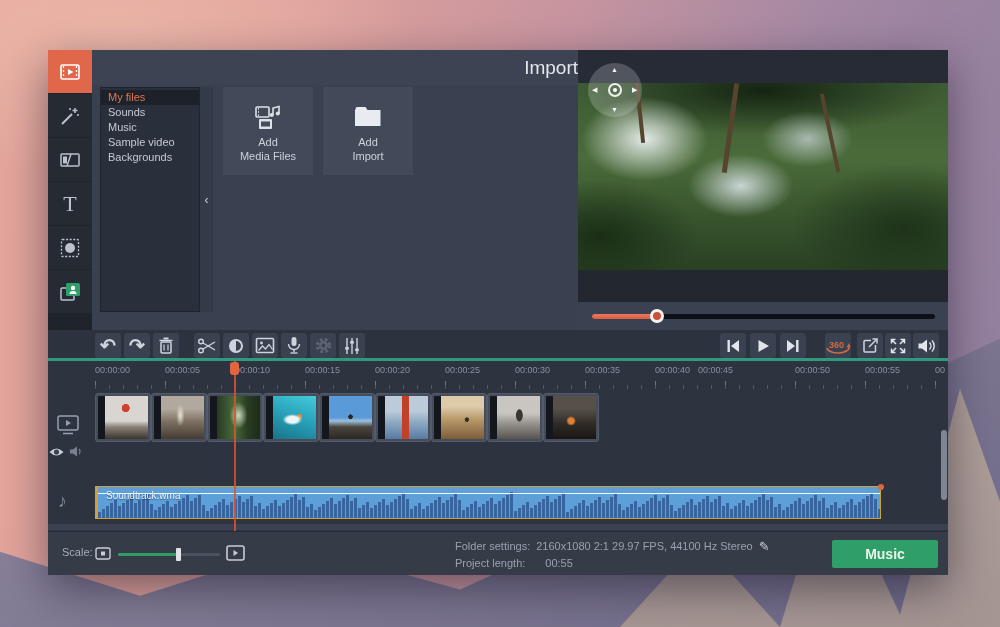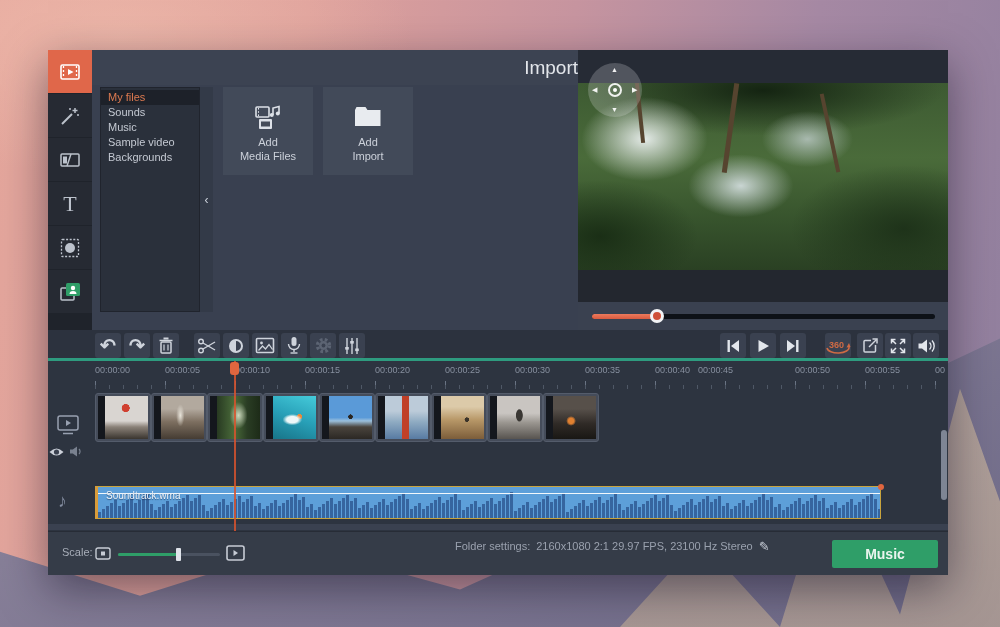--- a/index.html
+++ b/index.html
@@ -697,22 +697,26 @@
     </div>
     <span style="position:absolute;left:178px;top:13px">
       <svg width="19" height="16" viewBox="0 0 19 16">
           <rect x="1" y="1" width="17" height="14" rx="2" fill="none" stroke="#c7ccd5" stroke-width="1.6"></rect>
           <path d="M7.5 5 l4.5 3 -4.5 3 z" fill="#c7ccd5"></path>
         </svg>
     </span>
     <div class="proj">
       <div class="row">
         <span>Folder settings:</span>
-        <span>2160x1080 2:1 29.97 FPS, 23100 Hz Stereo</span>
+        <span>2160x1080 2:1 29.97 FPS, 44100 Hz Stereo</span>
         <span class="pencil">✎</span>
       </div>
+      <div class="row">
+        <span>Project length:</span>
+        <span style="margin-left:14px">00:55</span>
+      </div>
     </div>
     <div class="export-btn">
       <span>Music</span>
     </div>
   </div>
 
 </div>
 
 </body></html>

